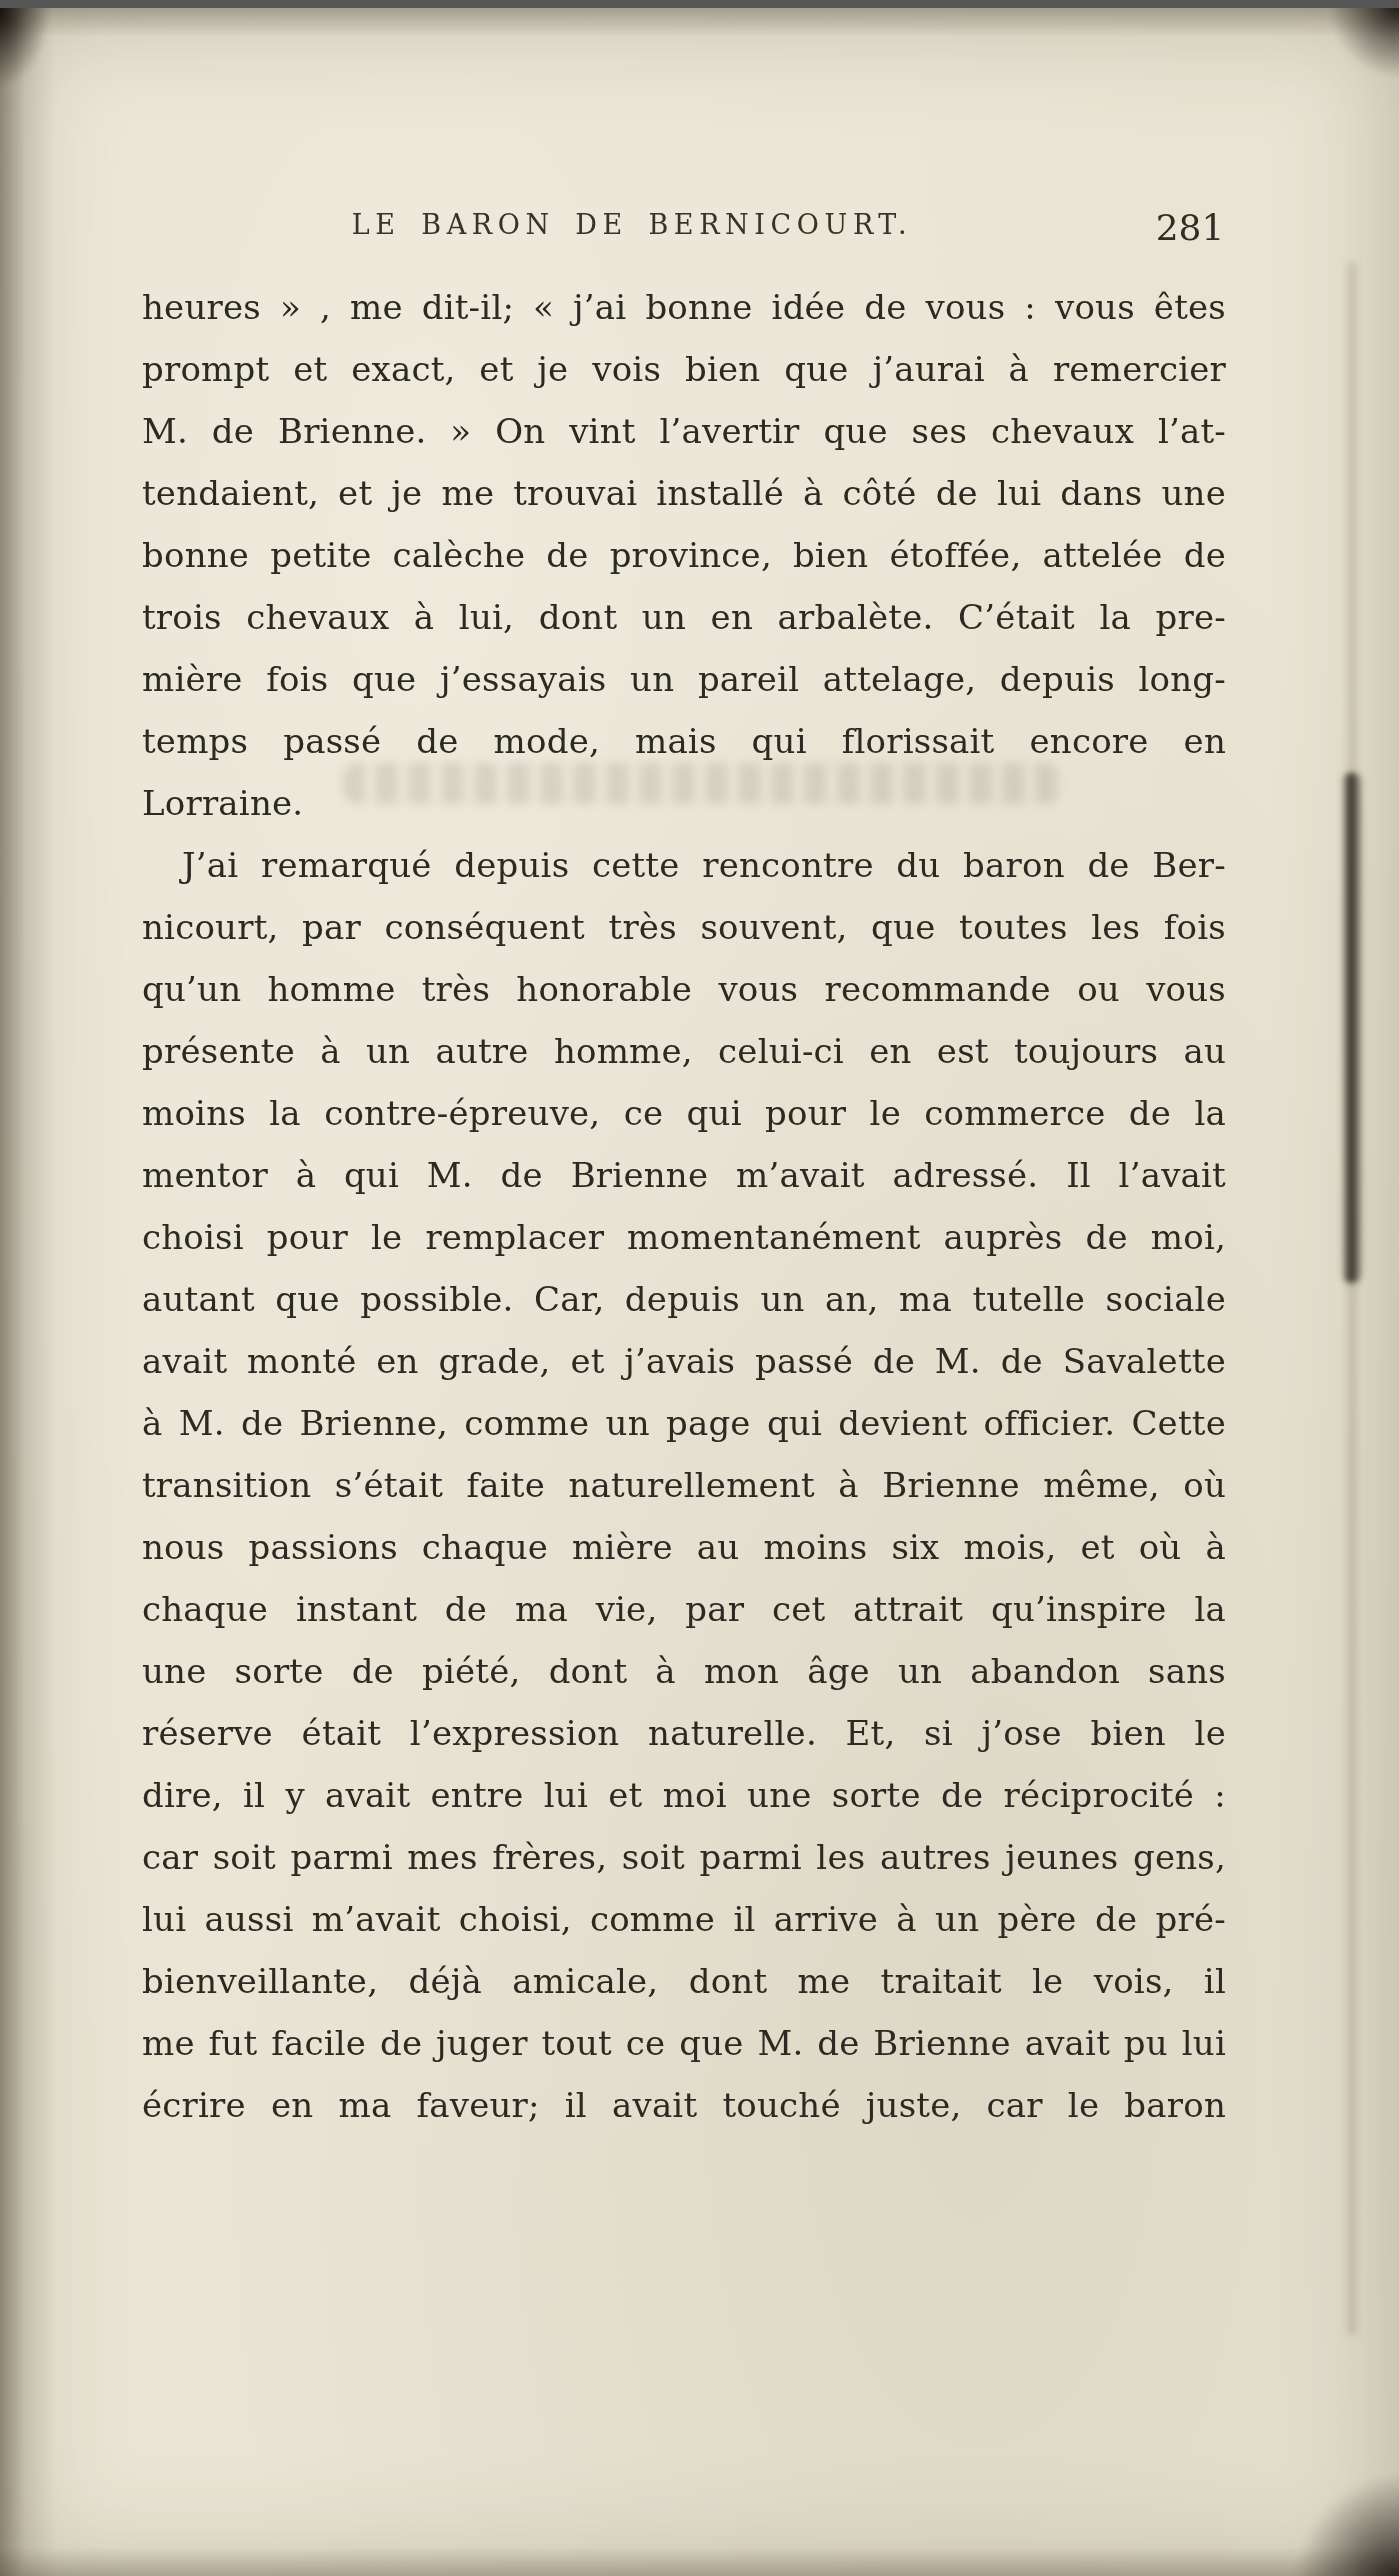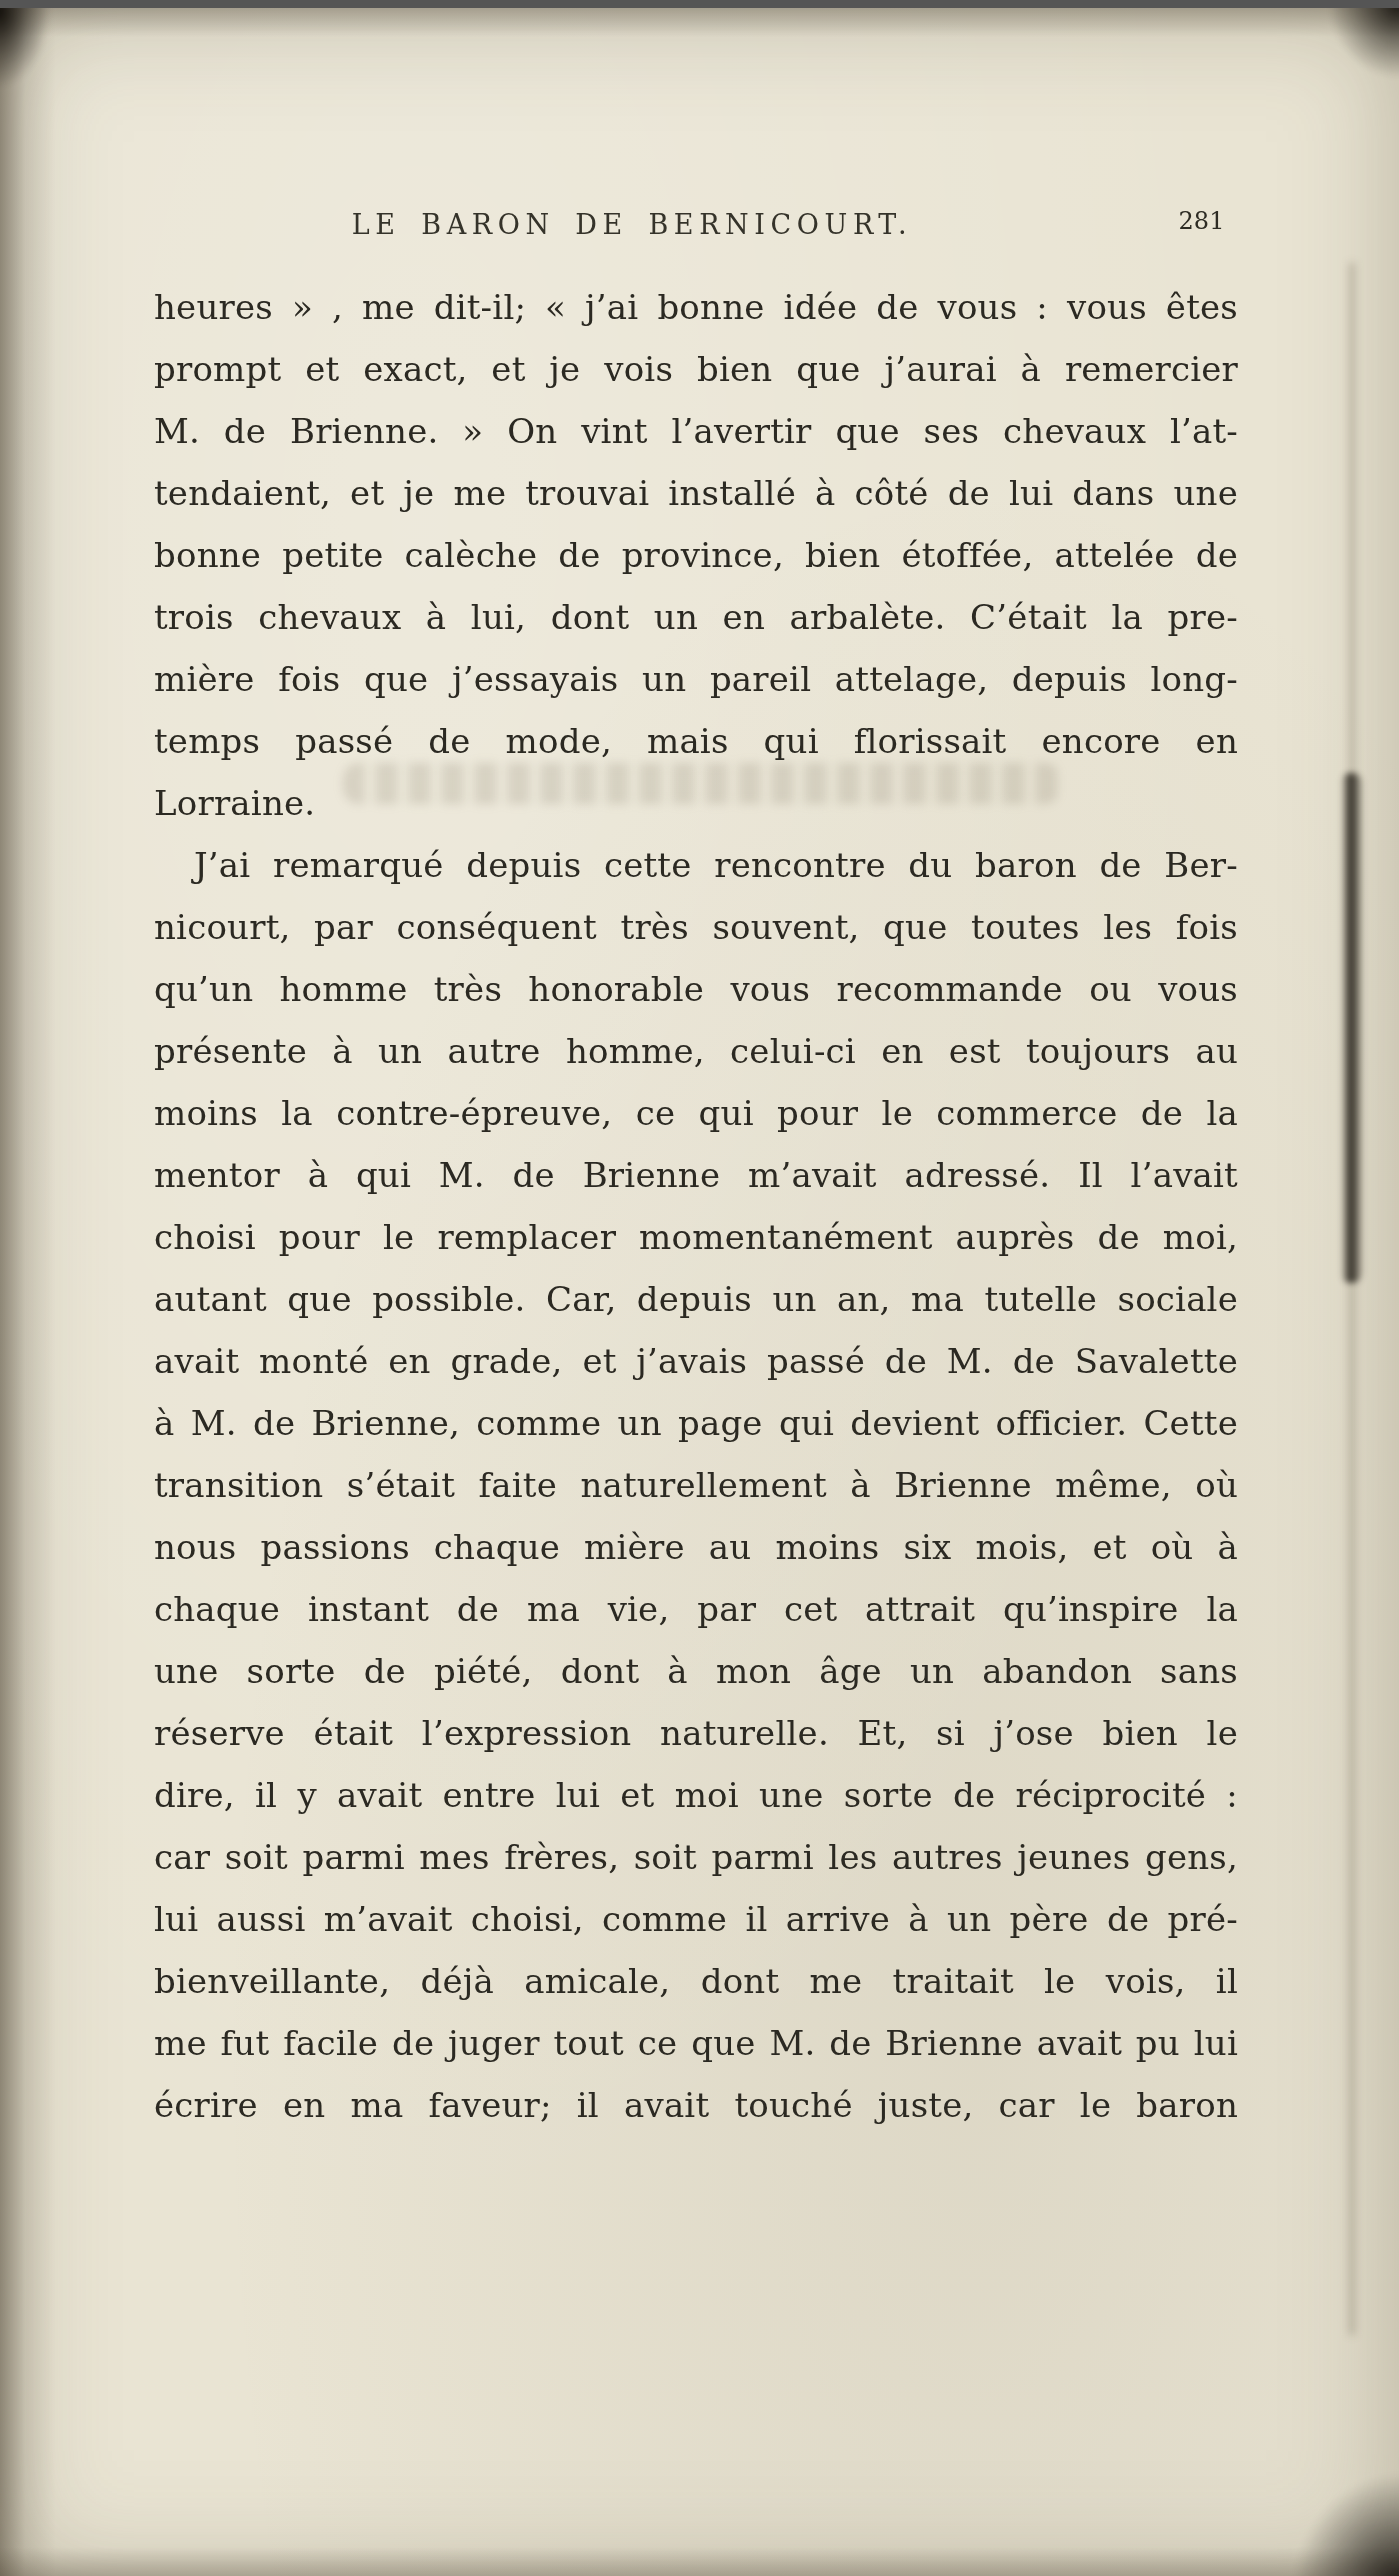--- a/index.html
+++ b/index.html
@@ -82,28 +82,28 @@
     text-align: center;
     font-size: 27px;
     letter-spacing: 5.6px;
     word-spacing: 6.4px;
     color: #35332a;
   }
   .page-number {
     position: absolute;
     right: 1.6px;
     top: -1.6px;
-    font-size: 24px;
+    font-size: 36px;
     color: #2e2c24;
   }
 
   
   .textblock {
     position: absolute;
-    left: 154px;
+    left: 142px;
     top: 268px;
     width: 1084px;
   }
   .line {
     height: 62px;
     line-height: 62px;
     font-size: 34px;
     text-align: justify;
     text-align-last: justify;
     overflow: hidden;

